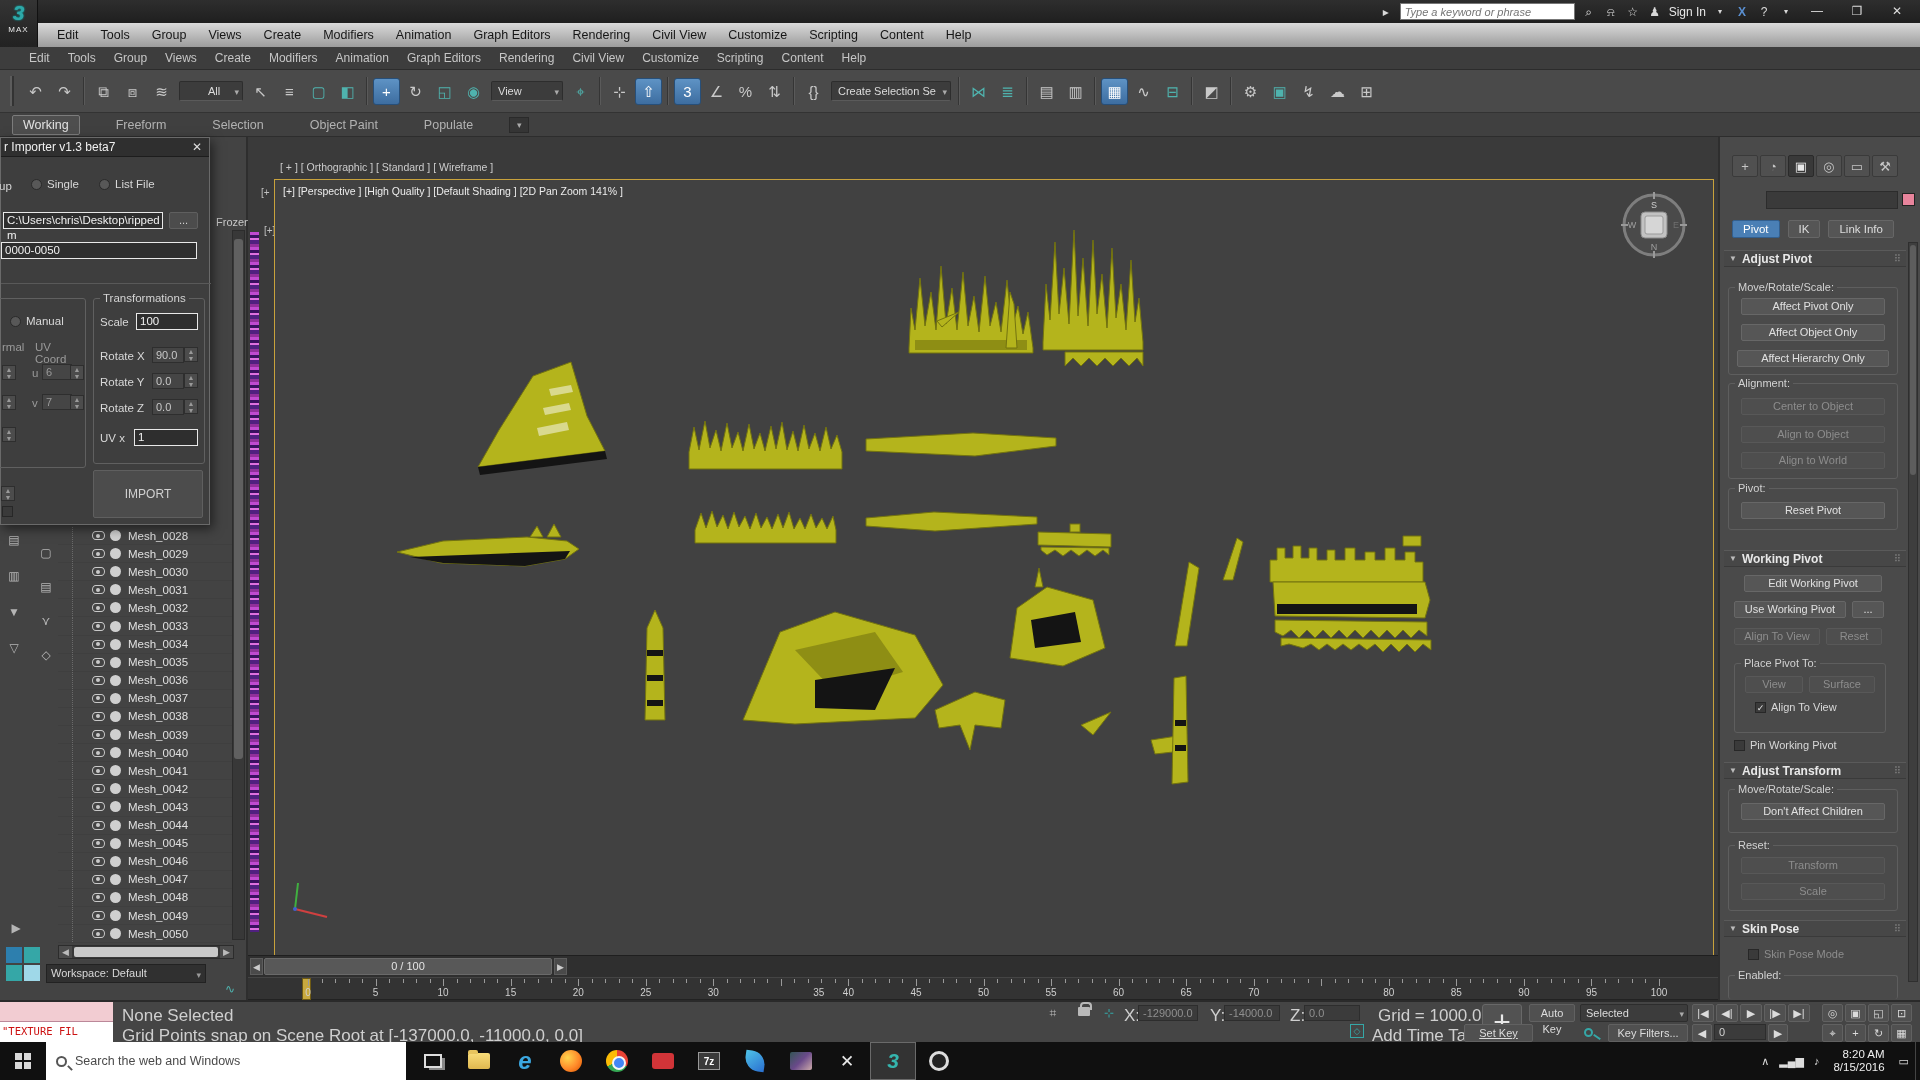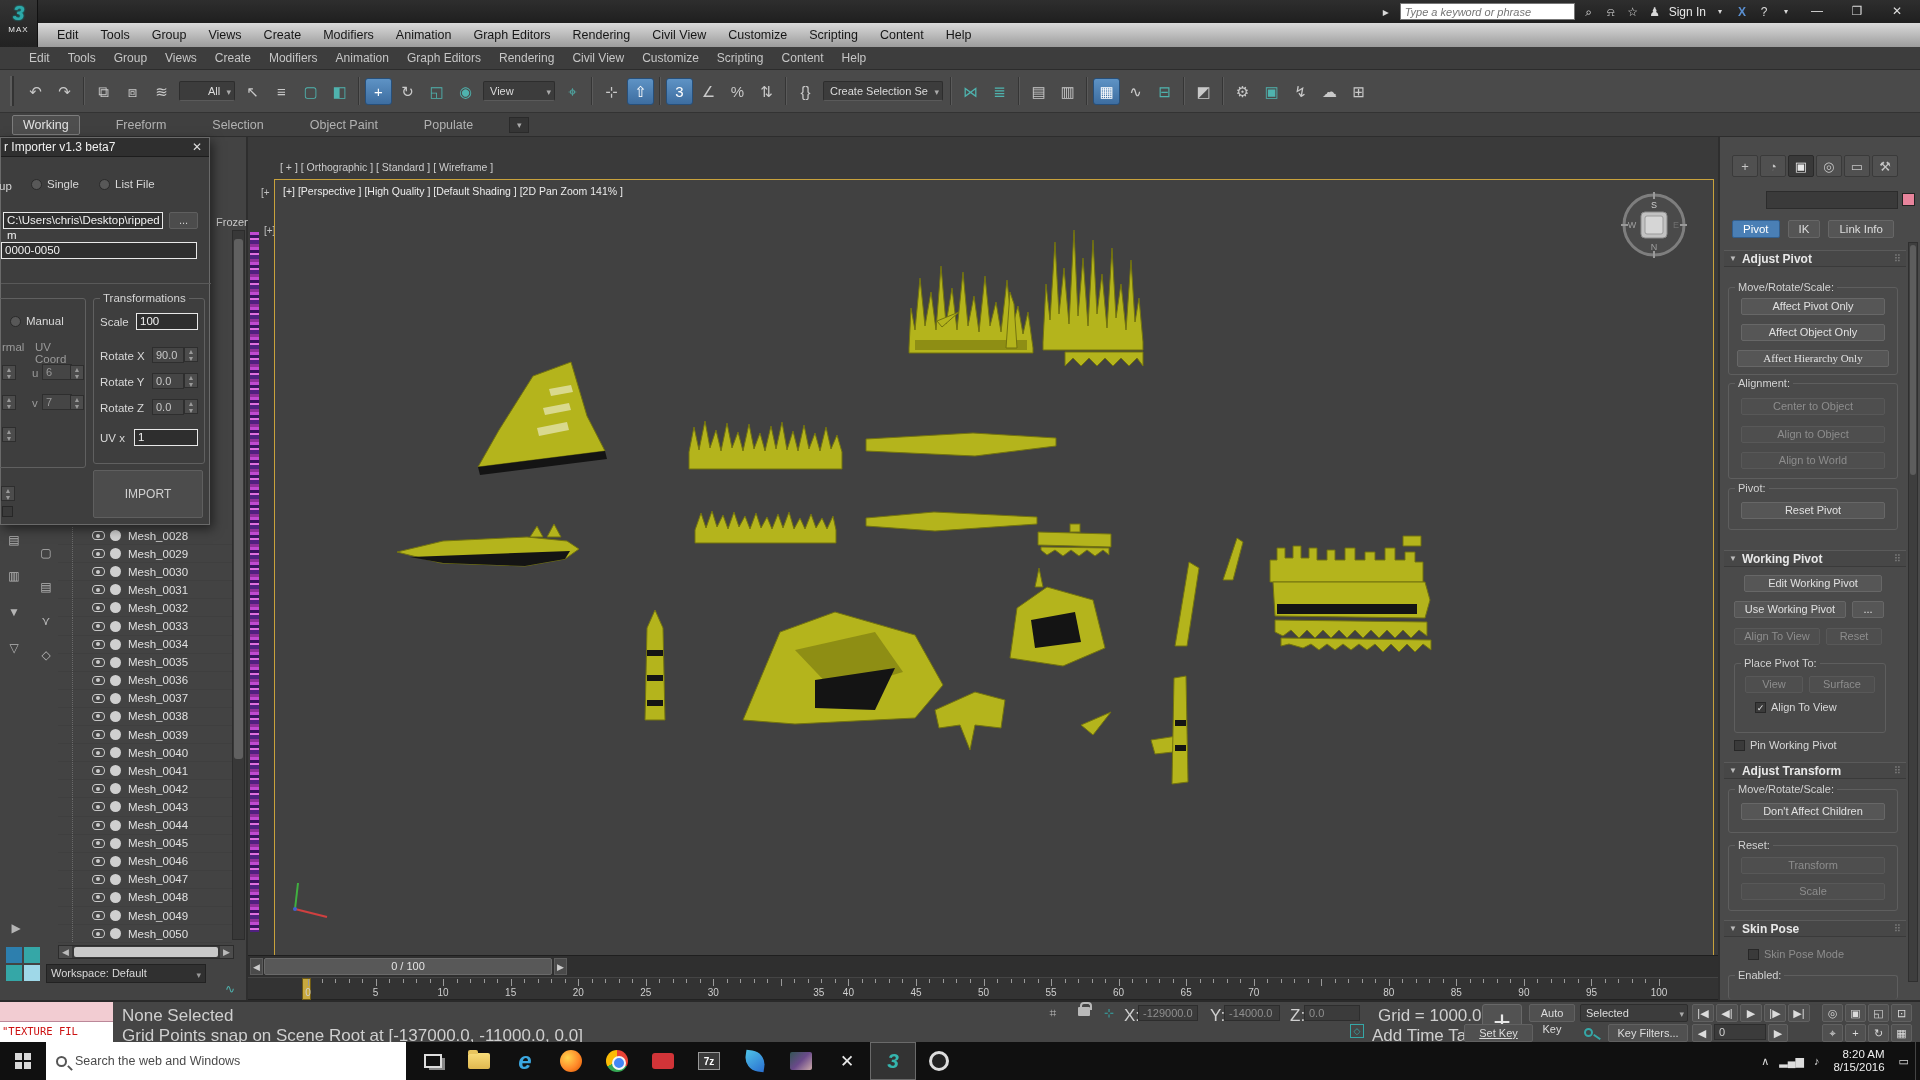--- a/index.html
+++ b/index.html
@@ -231,21 +231,21 @@
   </div>
 
 <div id="toolbar" class="abs">
     <div class="tb-grip"></div>
     <div class="tb-ic">↶</div>
     <div class="tb-ic">↷</div>
     <div class="tb-sep"></div>
     <div class="tb-ic">⧉</div>
     <div class="tb-ic">⧈</div>
     <div class="tb-ic">≋</div>
-    <div class="tb-dd" style="width: 56px; padding-left: 28px;">All</div>
+    <div class="tb-dd" style="width: 64px; padding-left: 28px;">All</div>
     <div class="tb-ic">↖</div>
     <div class="tb-ic">≡</div>
     <div class="tb-ic teal">▢</div>
     <div class="tb-ic teal">◧</div>
     <div class="tb-sep"></div>
     <div class="tb-ic active">+</div>
     <div class="tb-ic">↻</div>
     <div class="tb-ic teal">◱</div>
     <div class="tb-ic teal">◉</div>
     <div class="tb-dd" style="width: 72px;">View</div>
@@ -612,21 +612,21 @@
 
   <div class="roll-hd" style="top:113px;">
     <span class="tri">▼</span>
       <span class="t">Adjust Pivot</span>
       <span class="dots">⠿</span>
   </div>
   <div class="cp-grp" style="left:8px; top:150px; width:170px; height:88px;">
     <span class="cp-grp-lbl">Move/Rotate/Scale:</span>
     <div class="cp-btn" style="left:12px; top:10px; width:144px;">Affect Pivot Only</div>
     <div class="cp-btn" style="left:12px; top:36px; width:144px;">Affect Object Only</div>
-    <div class="cp-btn" style="left:8px; top:62px; width:152px;font-family:Liberation Serif, serif;">Affect Hierarchy Only</div>
+    <div class="cp-btn" style="left:8px; top:62px; width:152px;">Affect Hierarchy Only</div>
   </div>
   <div class="cp-grp" style="left:8px; top:246px; width:170px; height:96px;">
     <span class="cp-grp-lbl">Alignment:</span>
     <div class="cp-btn dis" style="left:12px; top:14px; width:144px;">Center to Object</div>
     <div class="cp-btn dis" style="left:12px; top:42px; width:144px;">Align to Object</div>
     <div class="cp-btn dis" style="left:12px; top:68px; width:144px;">Align to World</div>
   </div>
   <div class="cp-grp" style="left:8px; top:351px; width:170px; height:42px;">
     <span class="cp-grp-lbl">Pivot:</span>
     <div class="cp-btn" style="left:12px; top:13px; width:144px;">Reset Pivot</div>

